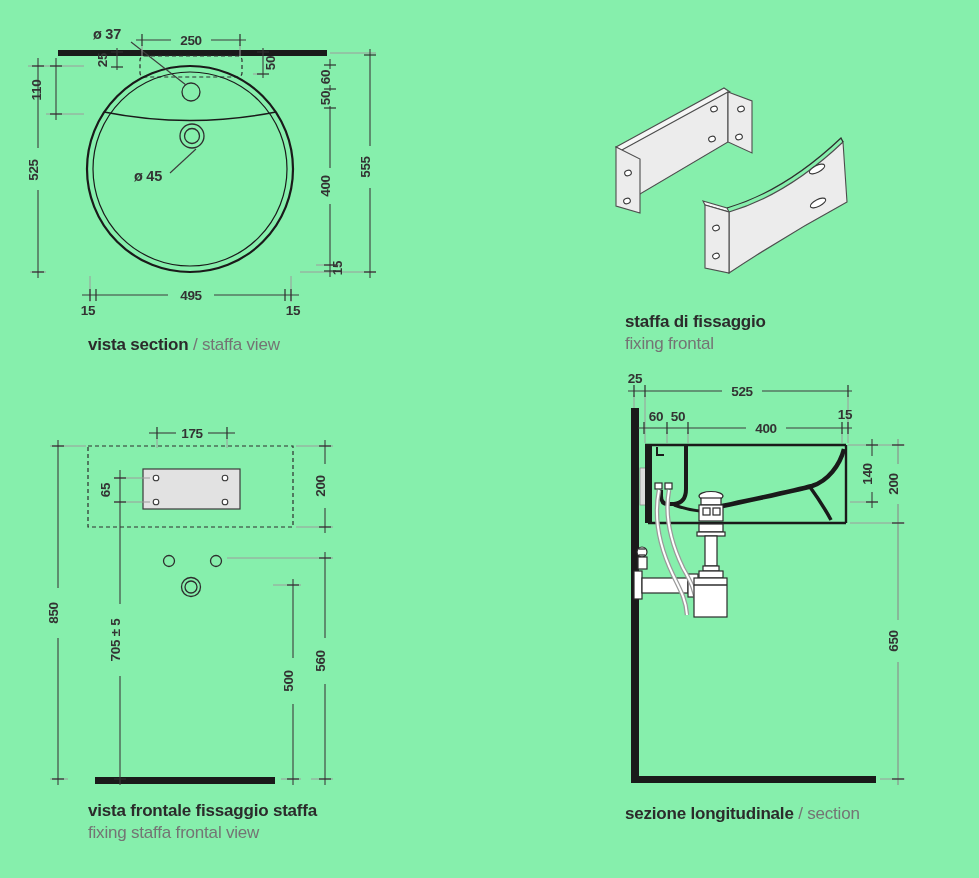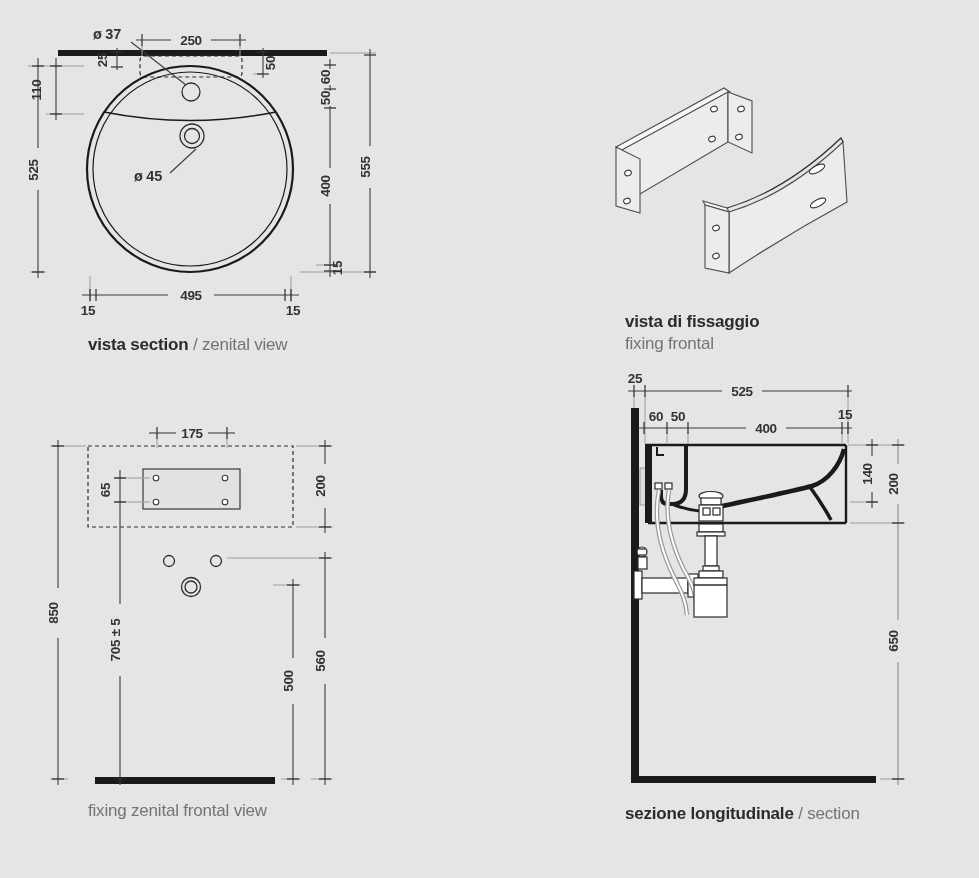--- a/index.html
+++ b/index.html
@@ -1,16 +1,16 @@
 <!DOCTYPE html>
 <html><head>
 <meta charset="utf-8">
 <style>
   html,body{margin:0;padding:0;background:#ffffff;}
-  #page{position:relative;width:979px;height:878px;background:#e5e5e5;overflow:hidden;
+  #page{position:relative;width:979px;height:878px;background:#86efac;overflow:hidden;
         font-family:"Liberation Sans",sans-serif;}
   svg{position:absolute;left:0;top:0;}
   
   .ink  {stroke:#1a1a1a;fill:none;}
   .thin {stroke:#2e2e2e;stroke-width:1.3;fill:none;}
   .dl   {stroke:#3c3c3c;stroke-width:1.1;fill:none;}
   .dl2  {stroke:#8a8a8a;stroke-width:1.1;fill:none;}
   .tk   {stroke:#2e2e2e;stroke-width:1.2;}
   .ext  {stroke:#9c9c9c;stroke-width:1;}
   .dash {stroke:#2e2e2e;stroke-width:1.2;fill:none;stroke-dasharray:4 3;}
@@ -323,21 +323,21 @@
     <text class="dt" x="656" y="421" text-anchor="middle">60</text>
     <text class="dt" x="678" y="421" text-anchor="middle">50</text>
     <text class="dt" x="766" y="433" text-anchor="middle">400</text>
     <text class="dt" x="845" y="419" text-anchor="middle">15</text>
     <text class="dt" x="872" y="474" text-anchor="middle" transform="rotate(-90 872 474)">140</text>
     <text class="dt" x="898" y="484" text-anchor="middle" transform="rotate(-90 898 484)">200</text>
     <text class="dt" x="898" y="641" text-anchor="middle" transform="rotate(-90 898 641)">650</text>
   </g>
 </svg>
 
-<div class="cap" style="left:88px;top:334px;"><span class="it">vista section</span><span class="en"> / </span><span class="en">zenital view</span></div>
-
-<div class="cap" style="left:625px;top:311px;"><div class="it">vista di fissaggio</div><div class="en">fixing frontal</div></div>
-
-<div class="cap" style="left:88px;top:800px;"><div class="en">fixing zenital frontal view</div></div>
+<div class="cap" style="left:88px;top:334px;"><span class="it">vista section</span><span class="en"> / </span><span class="en">staffa view</span></div>
+
+<div class="cap" style="left:625px;top:311px;"><div class="it">staffa di fissaggio</div><div class="en">fixing frontal</div></div>
+
+<div class="cap" style="left:88px;top:800px;"><div class="it">vista frontale fissaggio staffa</div><div class="en">fixing staffa frontal view</div></div>
 
 <div class="cap" style="left:625px;top:803px;"><span class="it">sezione longitudinale</span><span class="en"> / </span><span class="en">section</span></div>
 
 </div>
 
 </body></html>

